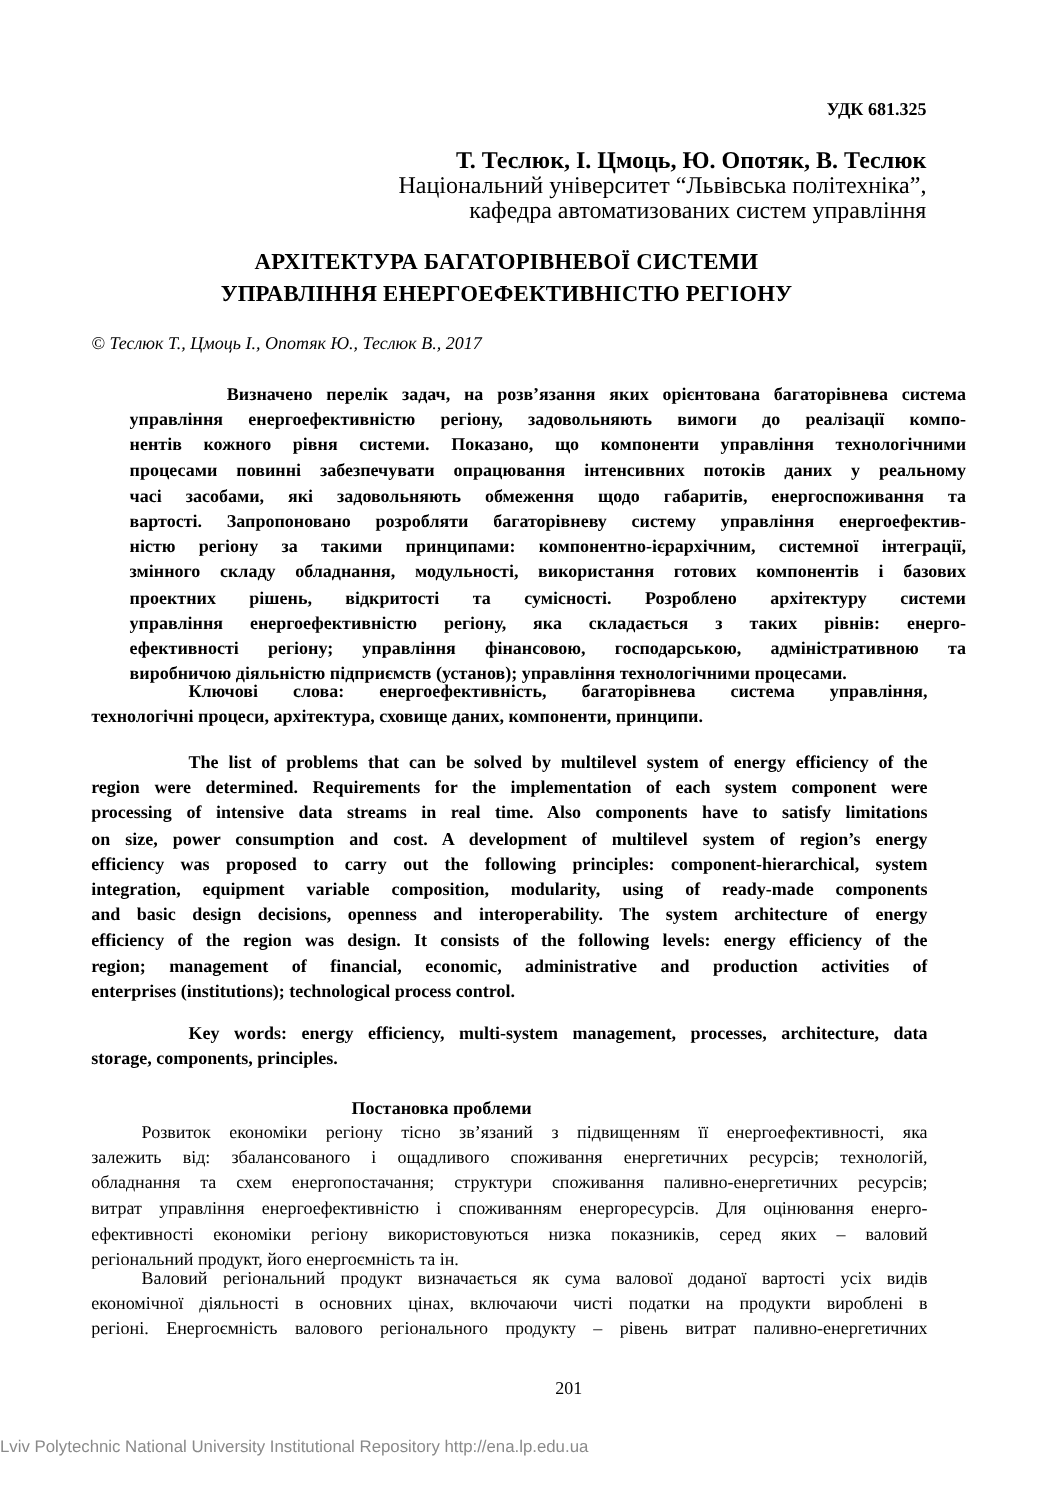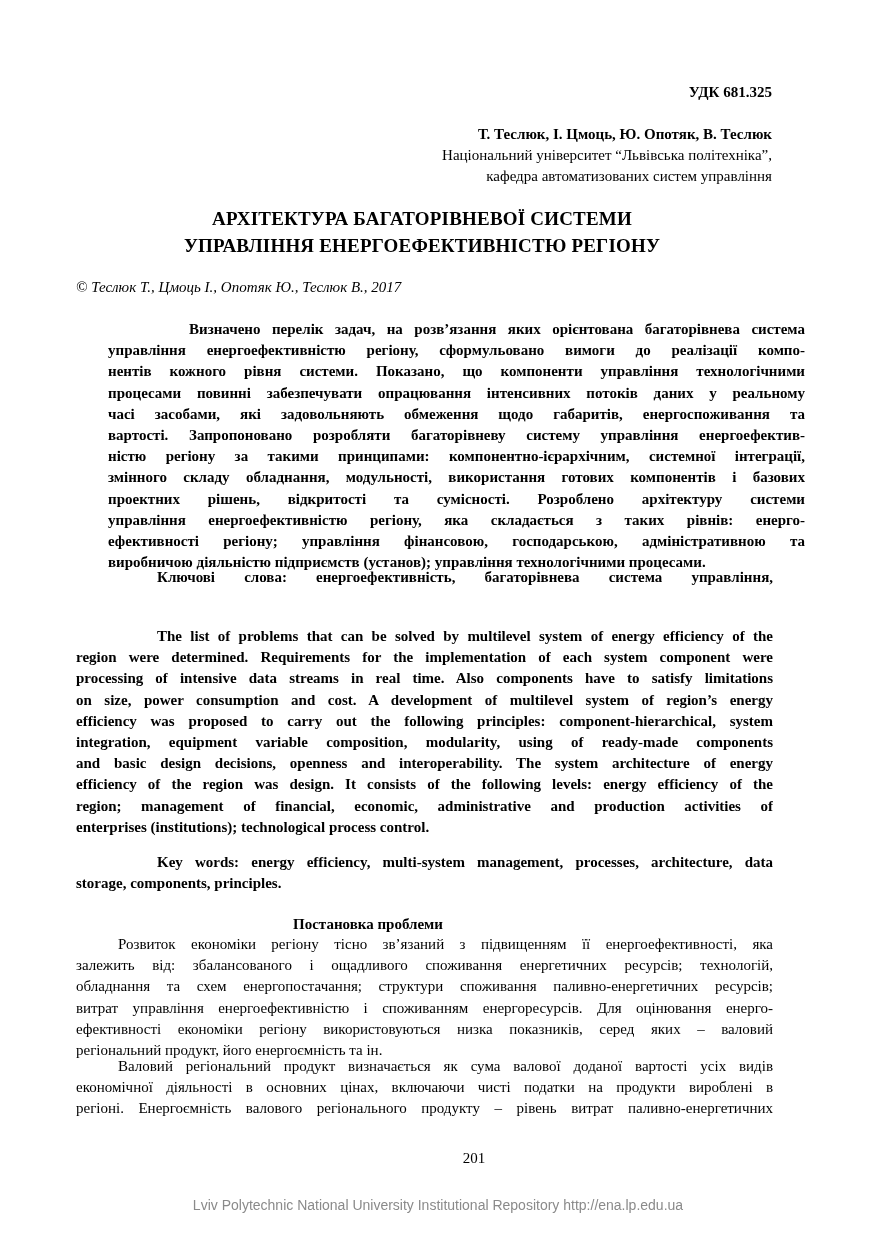--- a/index.html
+++ b/index.html
@@ -1,39 +1,39 @@
 <!DOCTYPE html>
 <html><head>
 <meta charset="utf-8">
 <style>
   html, body { margin: 0; padding: 0; background: #ffffff; }
   body { width: 876px; height: 1240px; position: relative; overflow: hidden; color: #000; }
   .page { position: absolute; left: 0; top: 0; width: 876px; height: 1240px; background: #fff; }
   .serif { font-family: "Liberation Serif", "DejaVu Serif", serif; }
   .sans { font-family: "Liberation Sans", "DejaVu Sans", sans-serif; }
   .udc { position: absolute; right: 104px; top: 84px; font-weight: bold; font-size: 15px; }
-  .authors { position: absolute; right: 104px; top: 124px; text-align: right; font-size: 15px; line-height: 21px; }
+  .authors { position: absolute; right: 104px; top: 124px; text-align: right; font-size: 20px; line-height: 21px; }
   .authors .names { font-weight: bold; }
   .title { position: absolute; left: 0; width: 844px; top: 205px; text-align: center; font-weight: bold; font-size: 19px; line-height: 27px; letter-spacing: 0.2px; }
   .copyright { position: absolute; left: 76px; top: 279px; font-style: italic; font-size: 15px; text-align: right; }
   .block { position: absolute; left: 76px; width: 697px; font-size: 15px; }
   .block .ln { display: block; height: 21.2px; line-height: 21.2px; text-align: justify; text-align-last: justify; white-space: nowrap; overflow: hidden; }
   .block .ln.last { text-align-last: left; }
   .block .ln.indent { padding-left: 81px; }
   .bold { font-weight: bold; }
   .abstract-uk { top: 319px; margin-left: 32px; }
   .keywords-uk { top: 567px; }
   .abstract-en { top: 626px; }
   .keywords-en { top: 852px; }
   .section-heading { position: absolute; left: 0; width: 736px; top: 916px; text-align: center; font-weight: bold; font-size: 15px; }
   .body-1 { top: 934px; }
   .body-1 .ln.indent, .body-2 .ln.indent { padding-left: 42px; }
   .body-2 { top: 1056px; }
   .page-number { position: absolute; left: 0; width: 876px; top: 1150px; text-align: center; font-size: 15px; margin-left: 36px; }
-  .footer { position: absolute; left: 0; width: 876px; top: 1197px; text-align: center; font-size: 14px; color: #8a8a8a; }
+  .footer { position: absolute; left: 0; width: 876px; top: 1197px; font-size: 14px; color: #8a8a8a; }
 </style>
 </head>
 <body>
 
 <div class="page serif">
 
   <div class="udc">УДК 681.325</div>
 
   <div class="authors">
     <div class="names">Т. Теслюк, І. Цмоць, Ю. Опотяк, В. Теслюк</div>
@@ -43,35 +43,36 @@
 
   <div class="title">
     <div>АРХІТЕКТУРА БАГАТОРІВНЕВОЇ СИСТЕМИ</div>
     <div>УПРАВЛІННЯ ЕНЕРГОЕФЕКТИВНІСТЮ РЕГІОНУ</div>
   </div>
 
   <div class="copyright">© Теслюк Т., Цмоць І., Опотяк Ю., Теслюк В., 2017</div>
 
   <div class="block bold abstract-uk">
     <span class="ln indent">Визначено перелік задач, на розв’язання яких орієнтована багаторівнева система</span>
-    <span class="ln">управління енергоефективністю регіону, сформульовано вимоги до реалізації компо-</span>
+    <span class="ln">управління енергоефективністю регіону, задовольняють вимоги до реалізації компо-</span>
     <span class="ln">нентів кожного рівня системи. Показано, що компоненти управління технологічними</span>
     <span class="ln">процесами повинні забезпечувати опрацювання інтенсивних потоків даних у реальному</span>
     <span class="ln">часі засобами, які задовольняють обмеження щодо габаритів, енергоспоживання та</span>
     <span class="ln">вартості. Запропоновано розробляти багаторівневу систему управління енергоефектив-</span>
     <span class="ln">ністю регіону за такими принципами: компонентно-ієрархічним, системної інтеграції,</span>
     <span class="ln">змінного складу обладнання, модульності, використання готових компонентів і базових</span>
     <span class="ln">проектних рішень, відкритості та сумісності. Розроблено архітектуру системи</span>
     <span class="ln">управління енергоефективністю регіону, яка складається з таких рівнів: енерго-</span>
     <span class="ln">ефективності регіону; управління фінансовою, господарською, адміністративною та</span>
     <span class="ln last">виробничою діяльністю підприємств (установ); управління технологічними процесами.</span>
   </div>
 
   <div class="block bold keywords-uk">
     <span class="ln indent">Ключові слова: енергоефективність, багаторівнева система управління,</span>
+    <span class="ln last">технологічні процеси, архітектура, сховище даних, компоненти, принципи.</span>
   </div>
 
   <div class="block bold abstract-en">
     <span class="ln indent">The list of problems that can be solved by multilevel system of energy efficiency of the</span>
     <span class="ln">region were determined. Requirements for the implementation of each system component were</span>
     <span class="ln">processing of intensive data streams in real time. Also components have to satisfy limitations</span>
     <span class="ln">on size, power consumption and cost. A development of multilevel system of region’s energy</span>
     <span class="ln">efficiency was proposed to carry out the following principles: component-hierarchical, system</span>
     <span class="ln">integration, equipment variable composition, modularity, using of ready-made components</span>
     <span class="ln">and basic design decisions, openness and interoperability. The system architecture of energy</span>

